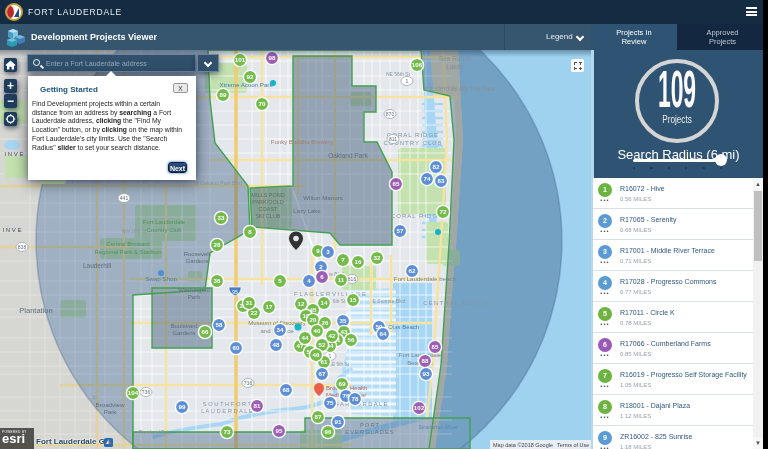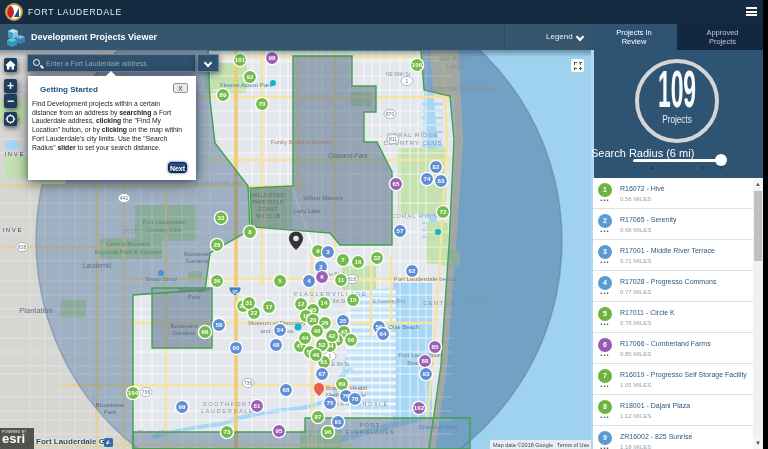--- a/index.html
+++ b/index.html
@@ -16,21 +16,21 @@
 #legend{position:absolute;left:504px;top:0;width:87px;height:26px;border-left:1px solid #2b4a63}
 #legend span{position:absolute;left:41px;top:8px;font-size:8px;color:#e4ecf2}
 #legend .ch{position:absolute;left:72px;top:10px;width:6px;height:6px;border-right:2px solid #fff;border-bottom:2px solid #fff;transform:rotate(45deg)}
 #tab1{position:absolute;left:591px;top:24px;width:86px;height:26px;background:#2f5372;color:#fff;font-size:7.5px;text-align:center;padding-top:4px;line-height:9px}
 #tab2{position:absolute;left:677px;top:24px;width:91px;height:26px;background:#132741;color:#bcc8d4;font-size:7.5px;text-align:center;padding-top:4px;line-height:9px}
 #panel{position:absolute;left:591px;top:50px;width:177px;height:399px;background:#2f5372}
 #pstrip{position:absolute;left:591px;top:50px;width:3px;height:399px;background:#b5d7ee}
 #ring{position:absolute;left:635px;top:59px;width:84px;height:84px;border-radius:50%;border:4.5px solid #d5d5d5}
 #n109{position:absolute;left:609px;top:65px;width:136px;height:48px;text-align:center;font-size:52px;font-weight:bold;color:#fafafa;transform:scaleX(0.44);line-height:48px}
 #pjs{position:absolute;left:609px;top:114px;width:136px;text-align:center;font-size:10px;color:#ededed;transform:scaleX(0.82)}
-#srad{position:absolute;left:591px;top:147px;width:175px;text-align:left;font-size:11px;color:#fff}
+#srad{position:absolute;left:591px;top:147px;width:175px;text-align:center;font-size:13px;color:#fff}
 #track{position:absolute;left:633px;top:159px;width:91px;height:3px;background:#fff;border-radius:2px}
 #knob{position:absolute;left:715px;top:154px;width:12px;height:12px;background:#fff;border-radius:50%}
 #ticks{position:absolute;left:633px;top:167px;width:91px;height:3px}
 #ticks i{position:absolute;top:0;width:2.4px;height:2.4px;background:#203a52;border-radius:50%}
 #plist{position:absolute;left:593px;top:178px;width:160px;height:271px;background:#fff;overflow:hidden}
 .pitem{position:relative;width:160px;height:31px;border-bottom:1px solid #dbe0e5}
 .pnum{position:absolute;left:5px;top:5px;width:14px;height:14px;border-radius:50%;color:#fff;font-size:7px;font-weight:bold;text-align:center;line-height:14px}
 .pdots{position:absolute;left:5px;top:19px;width:14px;text-align:center;font-size:6px;letter-spacing:1px;color:#555}
 .ptitle{position:absolute;left:27px;top:7px;font-size:7px;color:#2f577d;white-space:nowrap}
 .pmiles{position:absolute;left:27px;top:18px;font-size:6px;color:#9aa1a7}

